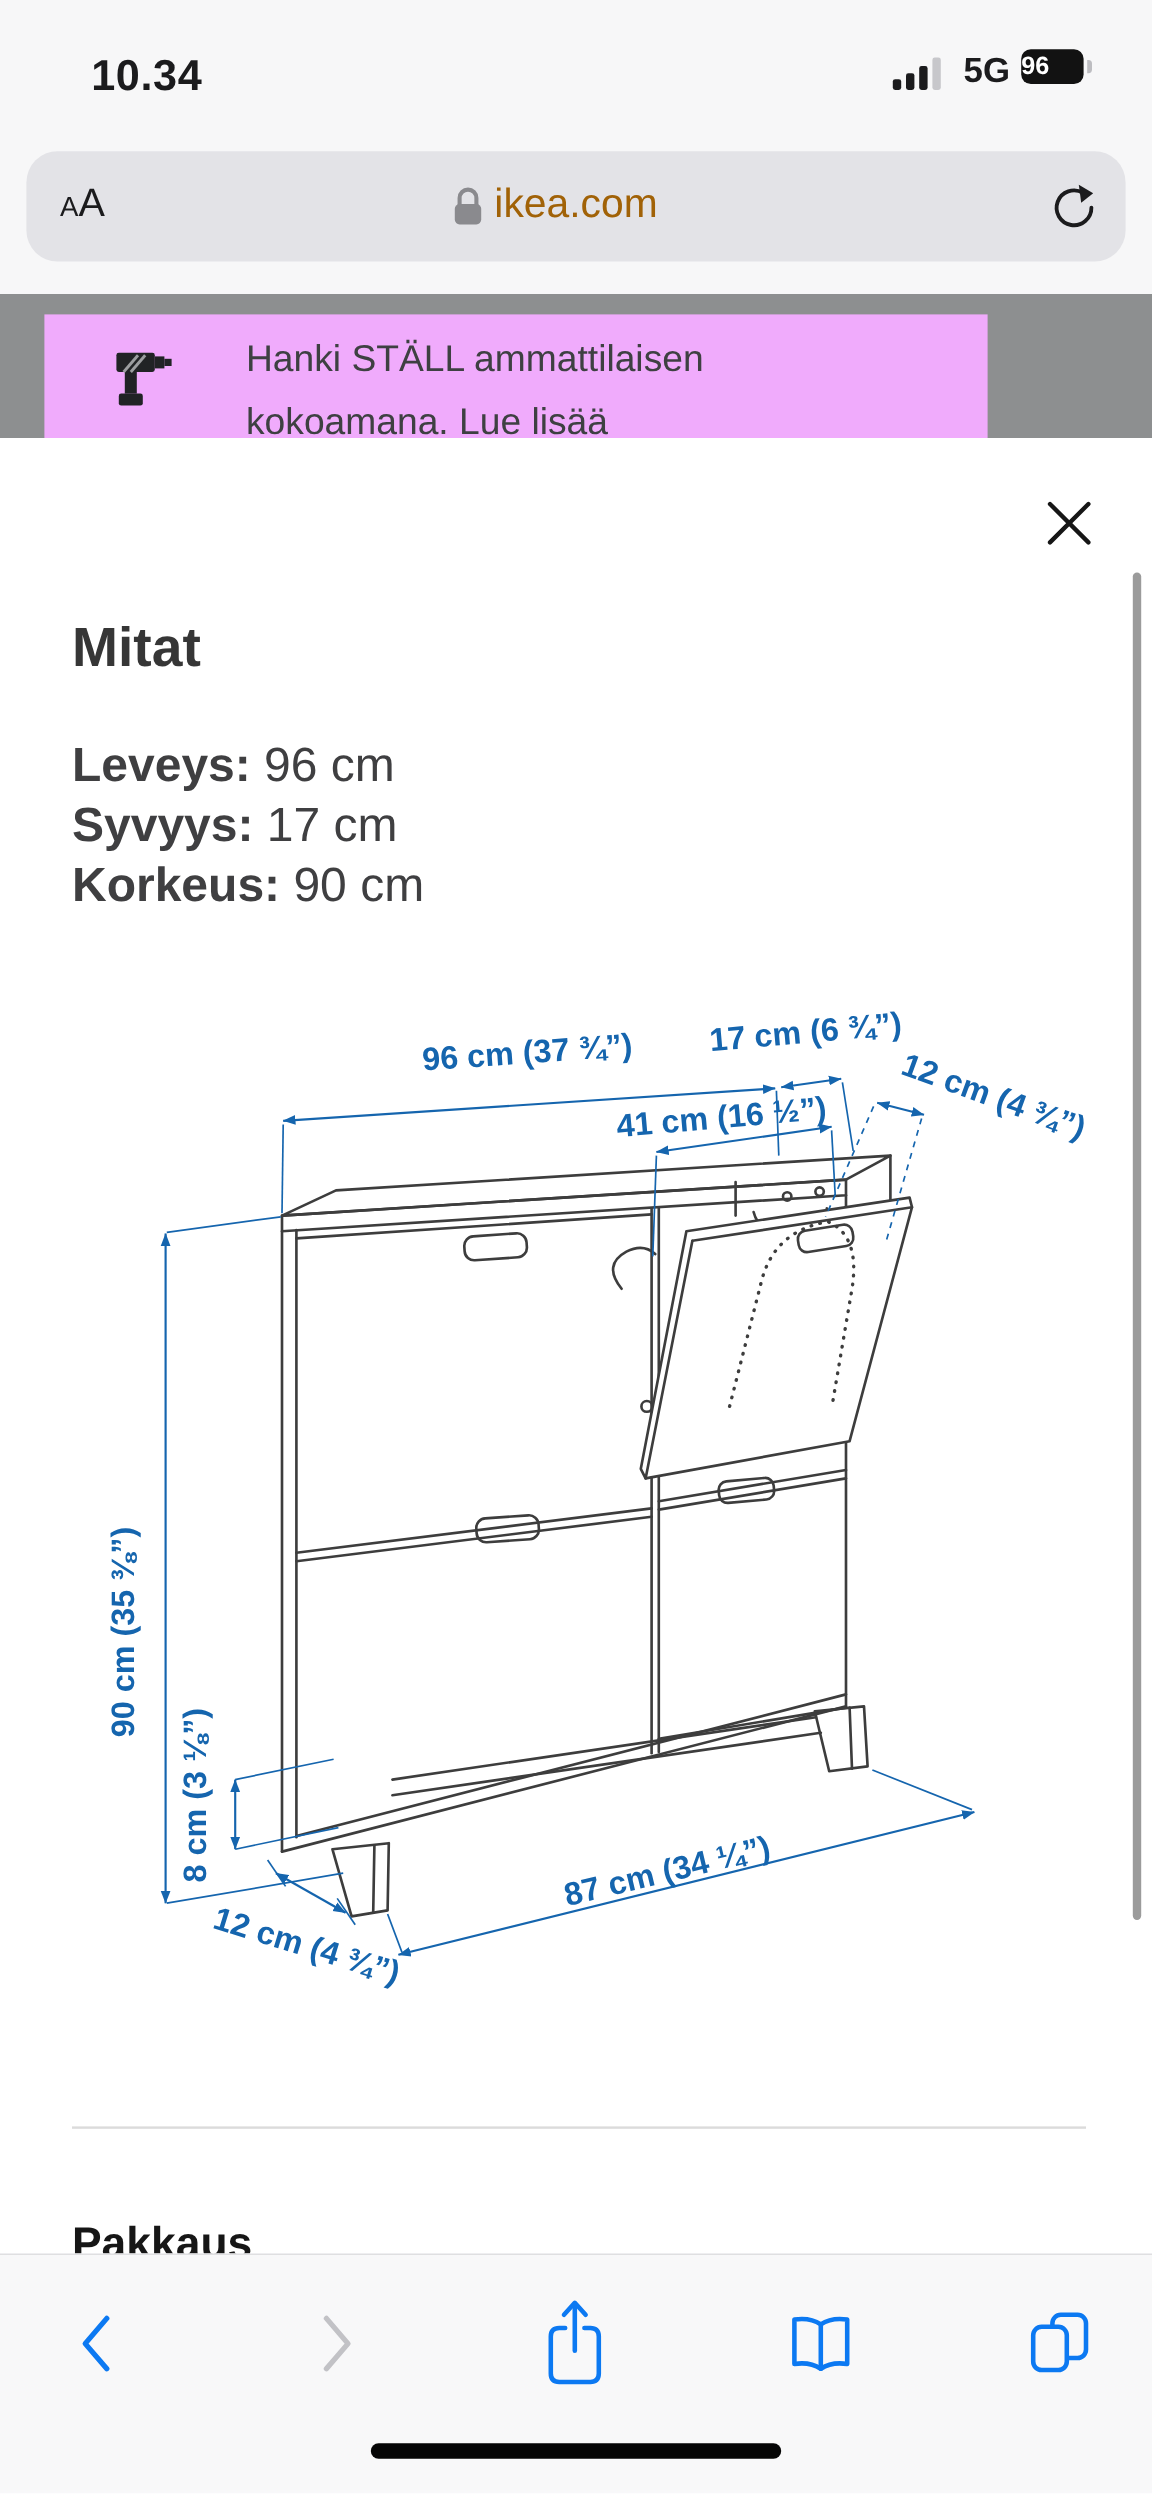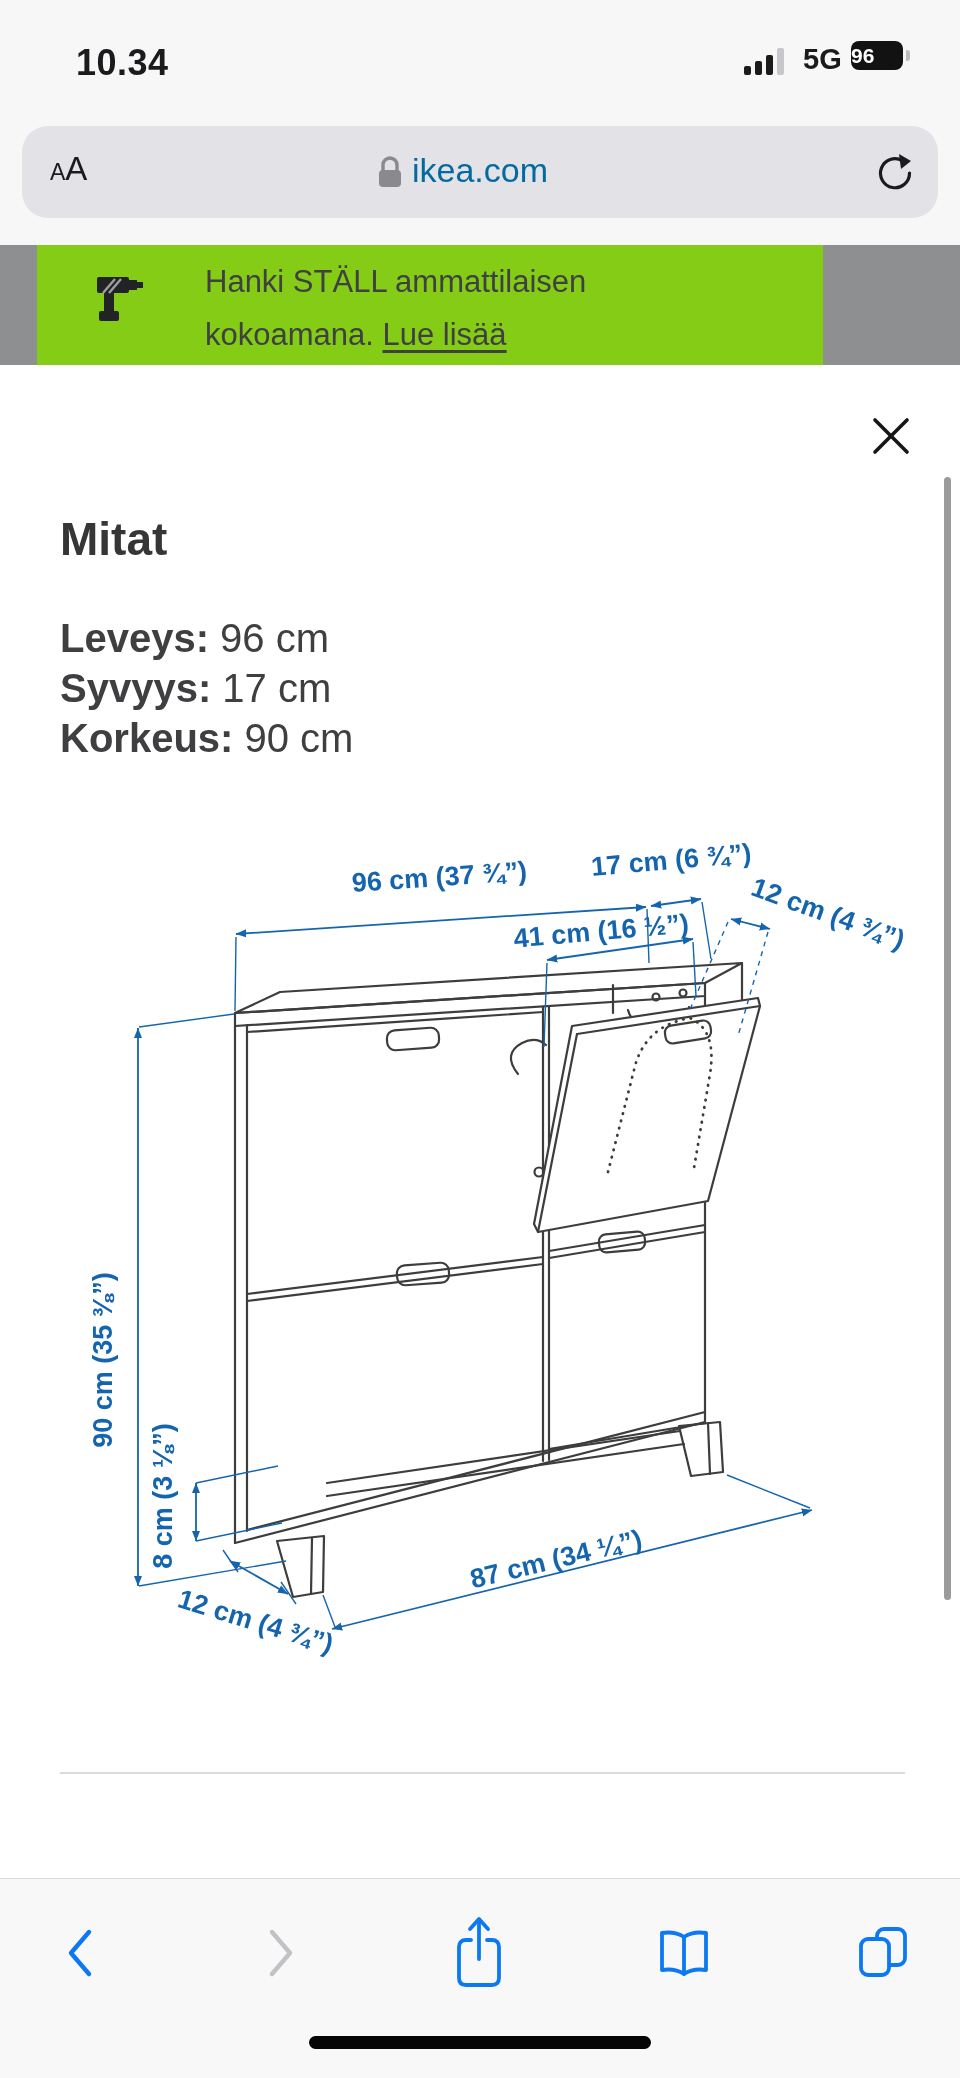--- a/index.html
+++ b/index.html
@@ -13,27 +13,27 @@
   #signal{left:744px;top:47px;width:52px;height:30px;}
   .bar{position:absolute;bottom:2px;width:7px;border-radius:2px;background:#1B1B1D;}
   #net{left:803px;top:43px;font-size:29px;font-weight:600;color:#1B1B1D;text-align:right;}
   #battery{left:851px;top:41px;width:52px;height:29px;background:#121212;border-radius:8px;
     color:#fff;font-size:21px;font-weight:700;text-align:left;line-height:29px;}
   #batnub{left:906px;top:50px;width:4px;height:11px;background:#BDBDC1;border-radius:0 3px 3px 0;}
 
   #urlbar{left:22px;top:126px;width:916px;height:92px;background:#E3E3E7;border-radius:26px;}
   #aa{left:50px;top:150px;color:#1B1B1D;font-weight:500;}
   #aa .s{font-size:23px;}  #aa .b{font-size:33px;}
-  #urltext{left:0;top:151px;width:960px;text-align:center;font-size:34px;color:#0369a1;}
+  #urltext{left:0;top:151px;width:960px;text-align:center;font-size:34px;color:#a16207;}
   #lockicon{left:375px;top:155px;}
   #refresh{left:872px;top:150px;}
 
   
   #bannerzone{left:0;top:245px;width:960px;height:120px;background:#8D8F90;}
-  #bannercard{left:37px;top:0;width:786px;height:120px;background:#84cc16;}
+  #bannercard{left:37px;top:17px;width:786px;height:120px;background:#f0abfc;}
   #drill{left:58px;top:24px;}
   #bannertext{left:168px;top:10px;width:720px;font-size:31px;line-height:53px;color:#3E4042;}
   #bannertext a{color:#3E4042;text-decoration:underline;text-underline-offset:5px;}
 
   
   #sheet{left:0;top:365px;width:960px;height:1713px;background:#fff;border-radius:22px 22px 0 0;}
   #closex{left:868px;top:48px;width:46px;height:46px;cursor:pointer;}
   #mitat{left:60px;top:147px;font-size:46px;font-weight:700;color:#363636;}
   #specs{left:60px;top:248px;font-size:40px;color:#3F3F41;line-height:50px;}
   #specs b{font-weight:700;}
@@ -209,20 +209,21 @@
         <text transform="translate(775,102) rotate(20)">12 cm (4 ¾”)</text>
         <text transform="translate(552,120) rotate(-5)">41 cm (16 ½”)</text>
         <text transform="translate(62,540) rotate(-90)">90 cm (35 ⅜”)</text>
         <text transform="translate(122,676) rotate(-90)">8 cm (3 ⅛”)</text>
         <text transform="translate(203,810) rotate(17)">12 cm (4 ¾”)</text>
         <text transform="translate(508,748) rotate(-13.5)">87 cm (34 ¼”)</text>
       </g>
     </svg>
 
     <div id="divider" class="abs"></div>
+    <div id="nextsec" class="abs">Pakkaus</div>
     <div id="scrollbar" class="abs"></div>
   </div>
 
   <div id="toolbar" class="abs">
     <svg class="tbi" style="left:55px;top:44px;" width="50" height="60" viewBox="-25 -30 50 60">
       <path d="M9,-21 L-9,0 L9,21" fill="none" stroke="#0C79F2" stroke-width="4.4" stroke-linecap="round" stroke-linejoin="round"></path>
     </svg>
     <svg class="tbi" style="left:256px;top:44px;" width="50" height="60" viewBox="-25 -30 50 60">
       <path d="M-9,-21 L9,0 L-9,21" fill="none" stroke="#C2C2C6" stroke-width="4.4" stroke-linecap="round" stroke-linejoin="round"></path>
     </svg>

